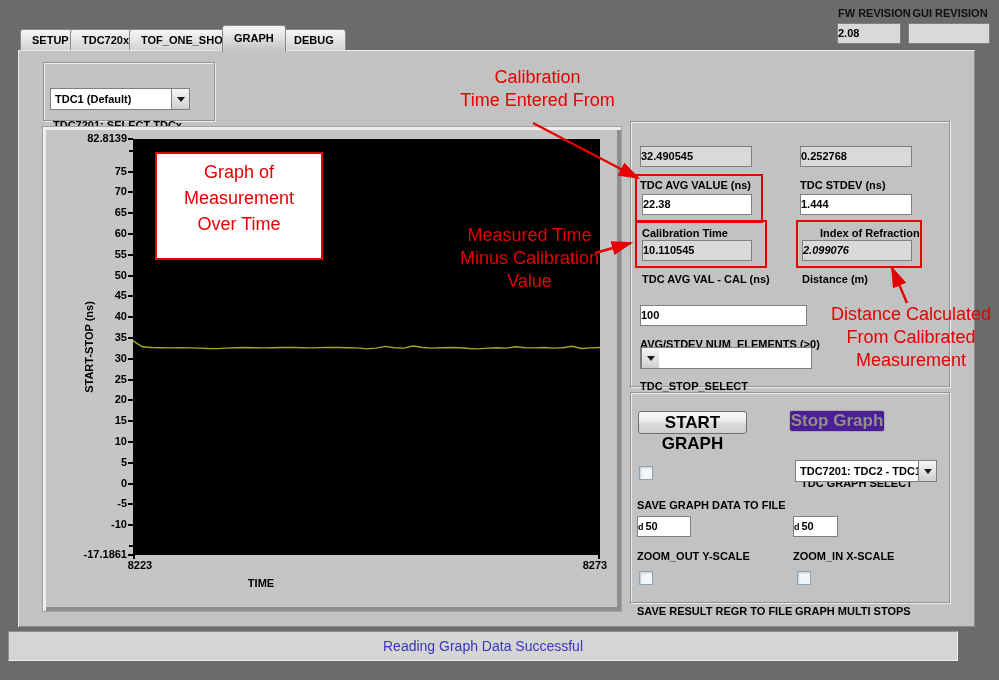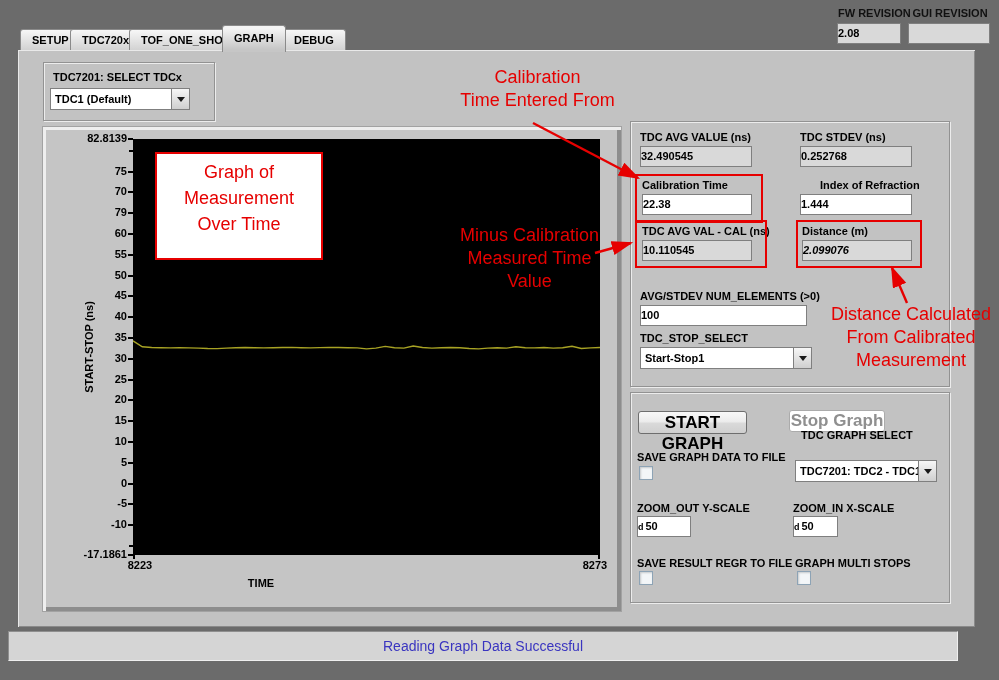--- a/index.html
+++ b/index.html
@@ -2,21 +2,21 @@
 <html style="--red: #e60000;"><head>
 <meta charset="utf-8">
 <style>
   html,body{margin:0;padding:0;}
   #root{
     position:relative;width:999px;height:680px;overflow:hidden;
     background:#6b6b6b;
     font-family:"Liberation Sans", sans-serif;
     -webkit-font-smoothing:antialiased;
   }
-  .lbl{position:absolute;font-weight:bold;font-size:11px;color:#000;white-space:nowrap;}
+  .lbl{position:absolute;font-weight:bold;font-size:11px;color:#000;white-space:nowrap;margin-top:48px;}
   .lbl-dark{position:absolute;font-weight:bold;font-size:11px;color:#111;white-space:nowrap;}
 
   
   .page{
     position:absolute;left:18px;top:50px;width:957px;height:577px;
     background:#c2c2c2;
     box-shadow:inset 1px 1px 0 #e9e9e9, inset -1px -1px 0 #8a8a8a;
   }
   .tab{
     position:absolute;top:29px;height:20px;
@@ -88,21 +88,21 @@
   .dd-arrow{width:0;height:0;border-left:4px solid transparent;border-right:4px solid transparent;border-top:5px solid #1a1a1a;}
 
   
   .btn{
     position:absolute;
     background:linear-gradient(#f8f8f8 0%,#ececec 45%,#d9d9d9 55%,#cfcfcf 100%);
     border:1px solid #6e6e6e;border-radius:3px;
     font-weight:bold;font-size:17px;color:#000;text-align:center;cursor:default;
   }
   .btn.disabled{
-    background:#ffffff;color:#8f8f8f;border-color:#ababab;font-weight:bold;
+    background:#4c1d95;color:#8f8f8f;border-color:#ababab;font-weight:bold;
   }
 
   
   .checkbox{
     position:absolute;width:12px;height:12px;
     background:#f3f6f8;border:1px solid #8da3b5;
     box-shadow:inset 1px 1px 2px rgba(0,0,0,0.18);
   }
 
   
@@ -171,39 +171,39 @@
         </svg>
     </div>
 
     <div class="ann-boxed" style="left:112px;top:25px;width:168px;height:108px;">
         <div>Graph of</div>
         <div>Measurement</div>
         <div>Over Time</div>
       </div>
 
     <div class="ann" style="left:384px;top:97px;width:205px;">
+        <div>Measured Time</div>
         <div>Minus Calibration</div>
-        <div>Measured Time</div>
         <div>Value</div>
       </div>
 
     <div class="x-label" style="left:67px;top:432px;width:60px;">8223</div>
     <div class="x-label" style="left:522px;top:432px;width:60px;">8273</div>
     <div class="x-label" style="left:178px;top:450px;width:80px;">TIME</div>
     <div class="xtick-mark" style="left:90px;top:428px;"></div>
     <div class="xtick-mark" style="left:555px;top:428px;"></div>
   <div class="ytick-label" style="top: 5px;">82.8139</div>
       <div class="ytick-mark" style="top: 11px; left: 85px; width: 5px;"></div>
       <div class="ytick-label" style="top: 421px;">-17.1861</div>
       <div class="ytick-mark" style="top: 427px; left: 85px; width: 5px;"></div>
       <div class="ytick-label" style="top: 37.5058px;">75</div>
       <div class="ytick-mark" style="top: 43.5058px; left: 85px; width: 5px;"></div>
       <div class="ytick-label" style="top: 58.3058px;">70</div>
       <div class="ytick-mark" style="top: 64.3058px; left: 85px; width: 5px;"></div>
-      <div class="ytick-label" style="top: 79.1058px;">79</div>
+      <div class="ytick-label" style="top: 79.1058px;">65</div>
       <div class="ytick-mark" style="top: 85.1058px; left: 85px; width: 5px;"></div>
       <div class="ytick-label" style="top: 99.9058px;">60</div>
       <div class="ytick-mark" style="top: 105.906px; left: 85px; width: 5px;"></div>
       <div class="ytick-label" style="top: 120.706px;">55</div>
       <div class="ytick-mark" style="top: 126.706px; left: 85px; width: 5px;"></div>
       <div class="ytick-label" style="top: 141.506px;">50</div>
       <div class="ytick-mark" style="top: 147.506px; left: 85px; width: 5px;"></div>
       <div class="ytick-label" style="top: 162.306px;">45</div>
       <div class="ytick-mark" style="top: 168.306px; left: 85px; width: 5px;"></div>
       <div class="ytick-label" style="top: 183.106px;">40</div>
@@ -251,21 +251,20 @@
 
   <div class="redbox" style="left:635px;top:174px;width:124px;height:45px;"></div>
   <div class="redbox" style="left:635px;top:220px;width:128px;height:44px;"></div>
   <div class="redbox" style="left:796px;top:220px;width:122px;height:44px;"></div>
 
   <div class="lbl" style="left:640px;top:290px;">AVG/STDEV NUM_ELEMENTS (&gt;0)</div>
   <div class="field editable" style="left:640px;top:305px;width:165px;">100</div>
 
   <div class="lbl" style="left:640px;top:332px;">TDC_STOP_SELECT</div>
   <div class="dropdown" style="left:640px;top:347px;width:170px;">
-    <span class="dd-value">Start-Stop1</span>
     <span class="dd-btn">
       <span class="dd-arrow"></span>
     </span>
   </div>
 
   <div class="ann" style="left:824px;top:303px;width:174px;">
       <div>Distance Calculated</div>
       <div>From Calibrated</div>
       <div>Measurement</div>
     </div>

